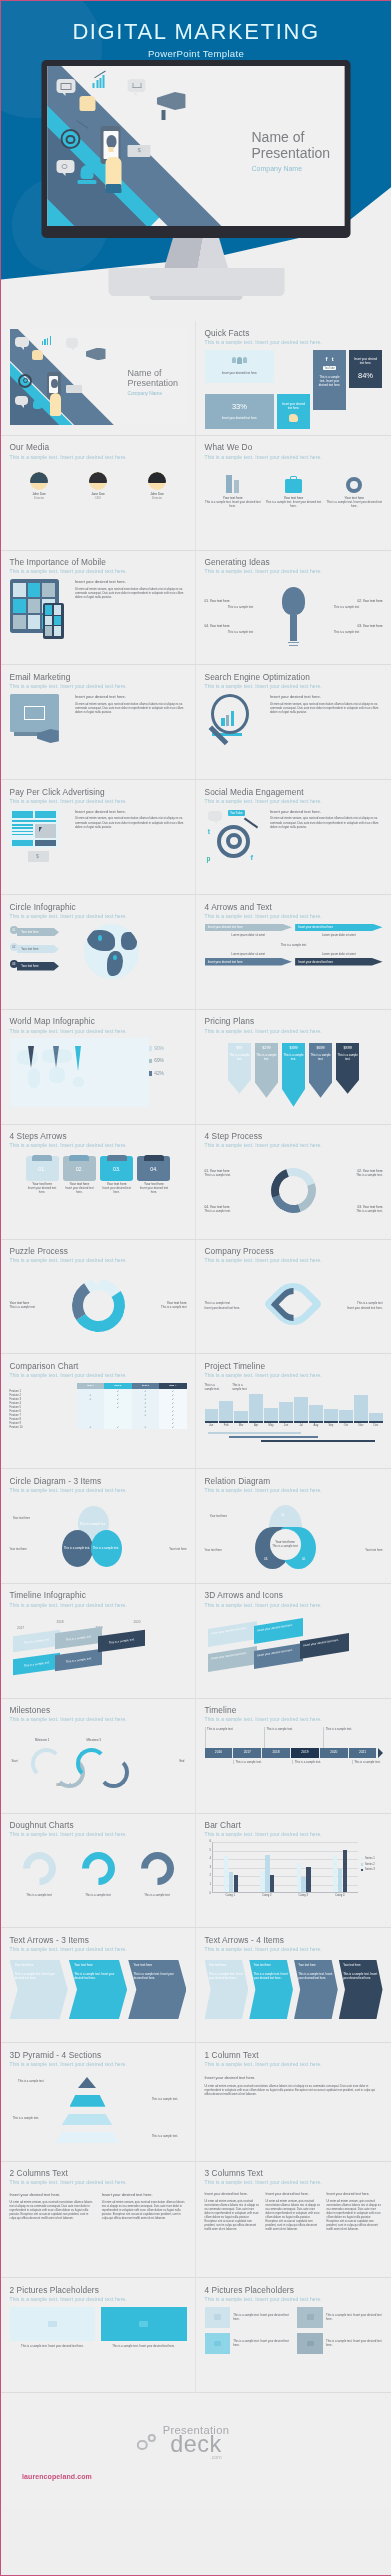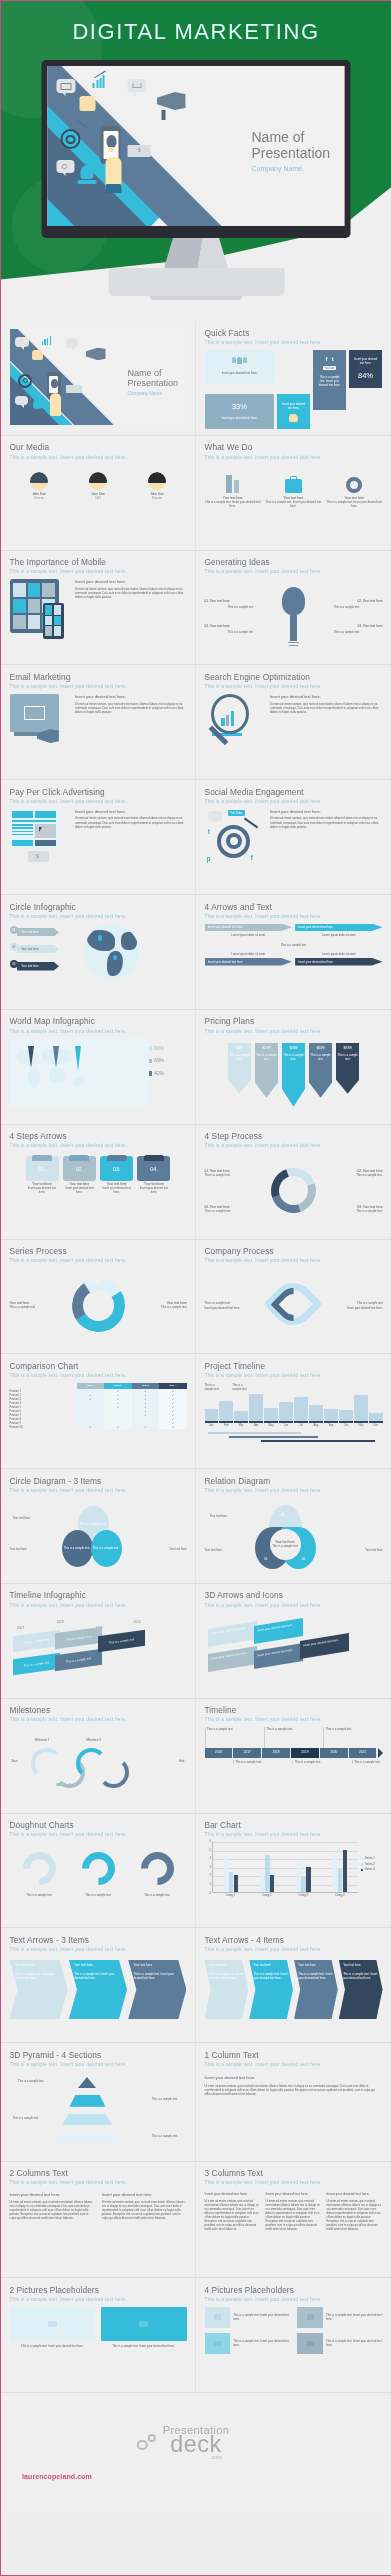--- a/index.html
+++ b/index.html
@@ -14,21 +14,21 @@
     border: 1.6px solid #c94f7c;
     background: #eeeeee;
     position: relative;
     overflow: hidden;
   }
 
   
   .hero {
     position: relative;
     height: 320px;
-    background: #15803d;
+    background: #0369a1;
     overflow: hidden;
   }
   .hero .blob1 {
     position:absolute; width:138px; height:138px; border-radius:50%;
     background: rgba(255,255,255,0.06); left:-37px; top:-21px;
   }
   .hero .blob2 {
     position:absolute; width:96px; height:96px; border-radius:50%;
     background: rgba(255,255,255,0.05); left:10.7px; top:176px;
   }
@@ -199,20 +199,21 @@
 </head>
 <body>
 
 <div class="page">
 
   <section class="hero">
     <div class="blob1"></div>
     <div class="blob2"></div>
 
     <h1 class="hero-title">DIGITAL MARKETING</h1>
+    <div class="hero-sub">PowerPoint Template</div>
 
     <div class="hero-wedge"></div>
     <div class="hero-wedge2"></div>
 
     <div class="monitor">
       <div class="monitor-bezel">
         <div class="monitor-screen">
           <div class="slideart">
 
             <div class="diag-band lt" style="left:-64px;top:-5.3px;width:112px;height:229px;"></div>
@@ -791,21 +792,21 @@
             <div class="tiny">This is a sample text.</div>
             <div style="height:28px;"></div>
             <div class="tinyh"><span>03.</span> <span>Your text here</span></div>
             <div class="tiny">This is a sample text.</div>
           </div>
         </div>
       </div>
     </div>
 
     <div class="cell">
-      <div class="s-title">Series Process</div>
+      <div class="s-title">Puzzle Process</div>
       <div class="s-sub">This is a sample text. Insert your desired text here.</div>
       <div class="s-body">
         <div style="display:grid;grid-template-columns:1fr 55px 1fr;align-items:center;height:75px;">
           <div>
             <div class="tinyh">Your text here</div>
             <div class="tiny">This is a sample text</div>
           </div>
           <div style="position:relative;width:53px;height:53px;margin:0 auto;">
             <div style="position:absolute;inset:0;border-radius:50%;border:11.7px solid;border-color:#dff0f6 #35bcdb #35bcdb #5c7c99;transform:rotate(12deg);"></div>
             <div style="position:absolute;left:21px;top:-2.1px;width:7.5px;height:7.5px;border-radius:50%;background:#efefef;"></div>

